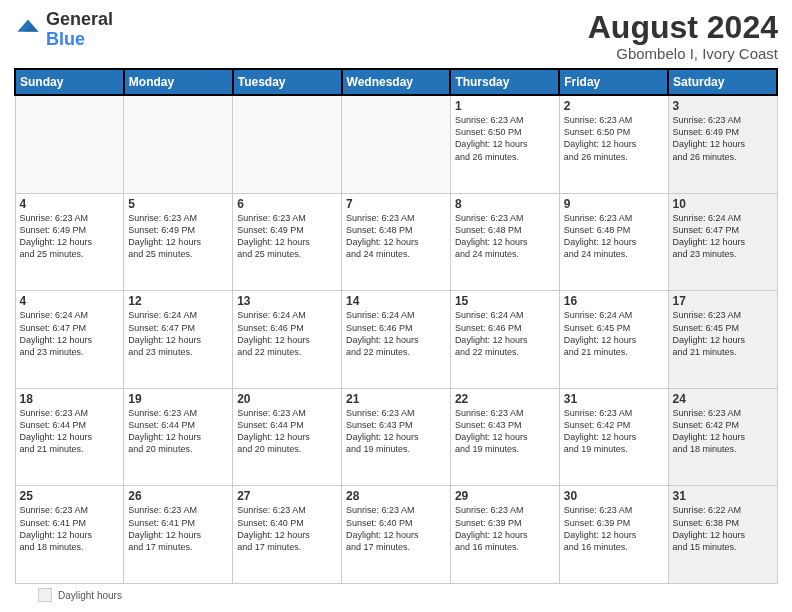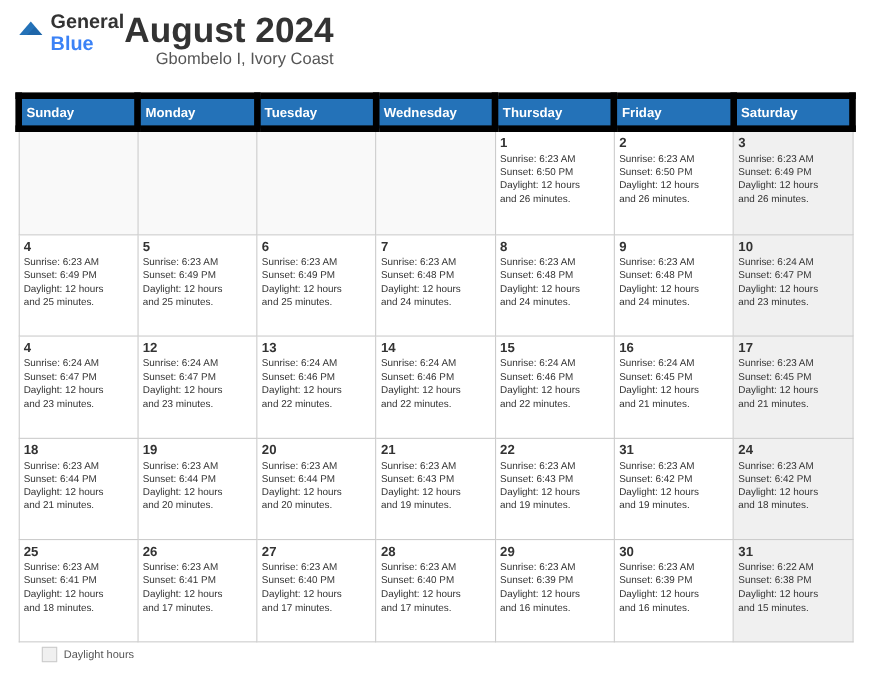--- a/index.html
+++ b/index.html
@@ -12,22 +12,23 @@
     }
     .page {
       width: 792px;
       height: 612px;
       display: flex;
       flex-direction: column;
       padding: 10px 14px 10px 14px;
     }
     .header {
       display: flex;
+      justify-content: space-between;
       align-items: flex-start;
-      margin-bottom: 22px;
+      margin-bottom: 6px;
     }
     .logo {
       display: flex;
       align-items: center;
       gap: 4px;
     }
     .logo-text {
       font-size: 18px;
       font-weight: bold;
       line-height: 1.1;
@@ -57,21 +58,21 @@
       border-collapse: collapse;
       flex: 1;
     }
     .calendar thead tr th {
       background: #2472b8;
       color: #fff;
       font-size: 12px;
       font-weight: bold;
       padding: 5px 4px;
       text-align: left;
-      border: 6px solid #000000;
+      border: 2px solid #000000;
     }
     .calendar tbody tr td {
       border: 1px solid #ccc;
       vertical-align: top;
       padding: 3px 4px;
       font-size: 9.5px;
       color: #333;
       background: #fff;
       width: calc(100%/7);
     }

